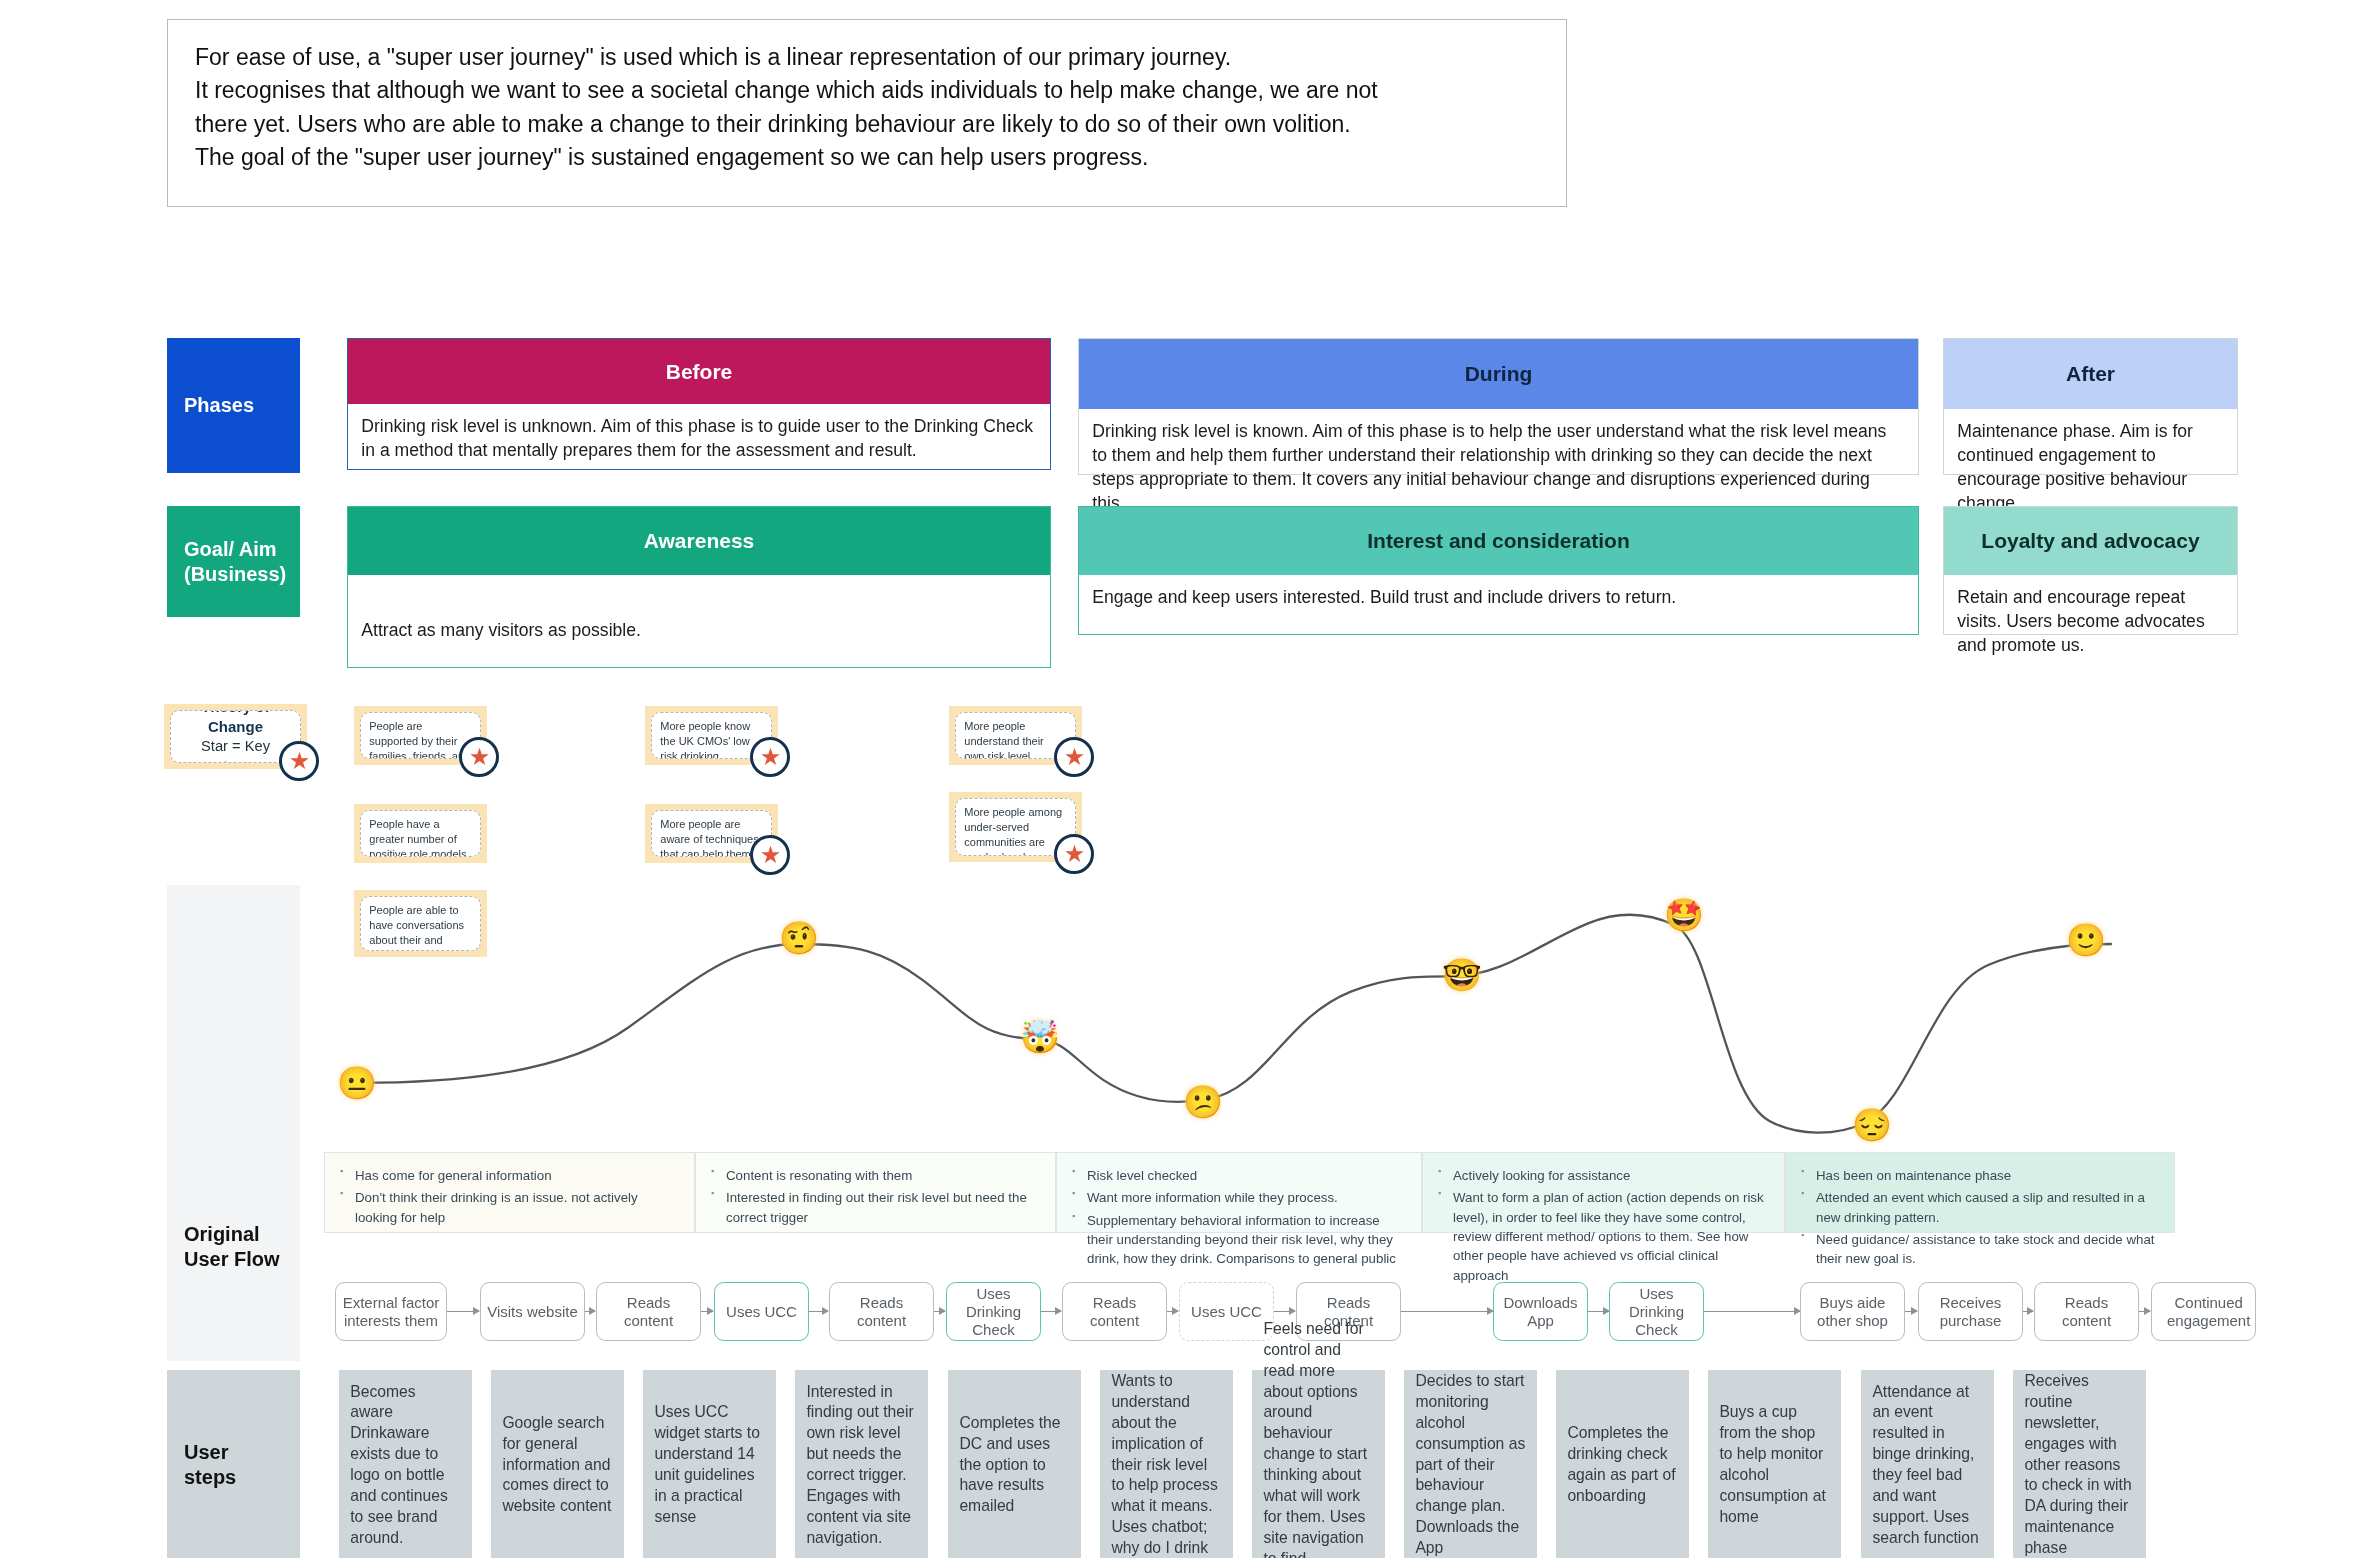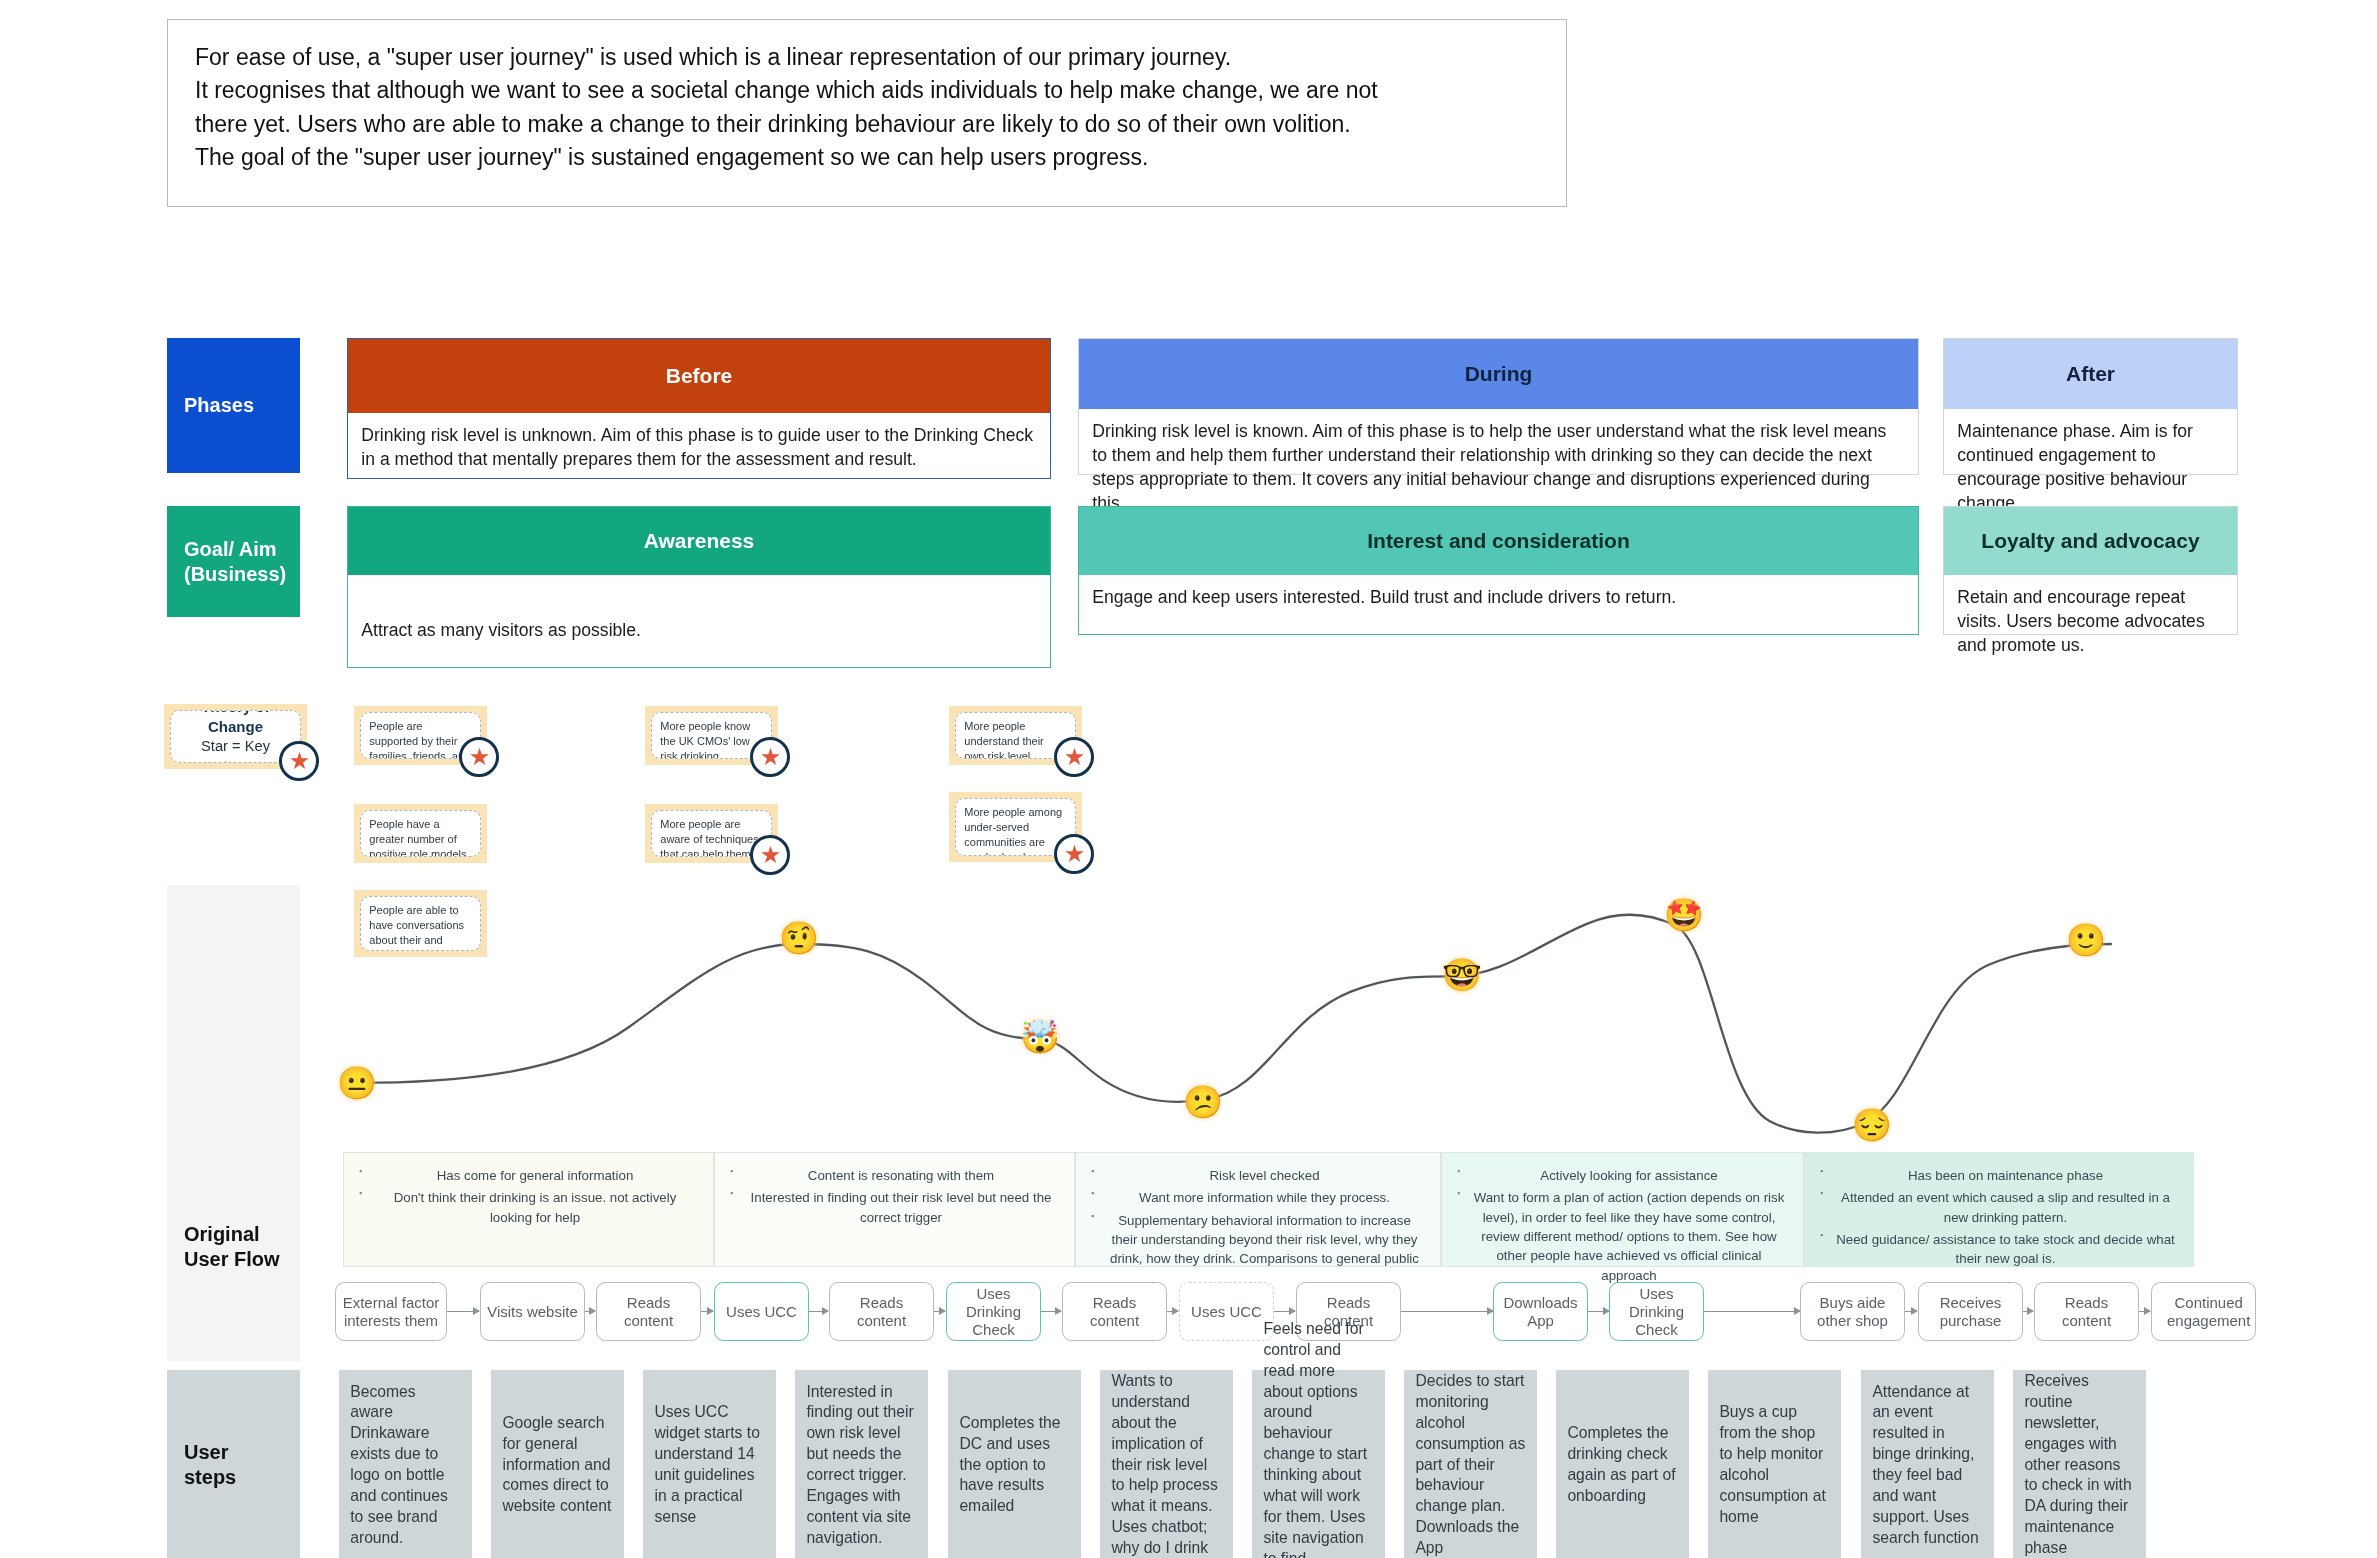--- a/index.html
+++ b/index.html
@@ -158,21 +158,21 @@
   <div class="rowlabel grey" style="left:167px; top:885px; width:133px; height:476px;">
     <span style="position:relative;top:124px">Original
 User Flow</span>
   </div>
 
   <div class="rowlabel grey2" style="left:167px; top:1370px; width:133px; height:190px;">
     <span>User steps</span>
   </div>
 
   <div class="panel outline-blue" style="left:347px; top:338px; width:704px;">
-    <div class="head" style="height:74px; background:#c2410c; color:#ffffff;">
+    <div class="head" style="height:65px; background:#be185d; color:#ffffff;">
       <span>Before</span>
     </div>
     <div class="body" style="height:65px;">
       <span>Drinking risk level is unknown. Aim of this phase is to guide user to the Drinking Check in a method that mentally prepares them for the assessment and result.</span>
     </div>
   </div>
 
   <div class="panel outline-plain" style="left:1078px; top:338px; width:841px;">
     <div class="head" style="height:70px; background:#5b87e8; color:#10233f;">
       <span>During</span>
@@ -268,21 +268,21 @@
     <span class="emoji" style="left:43px;  top:198px;">😐</span>
     <span class="emoji" style="left:485px; top:53px;">🤨</span>
     <span class="emoji" style="left:726px; top:152px;">🤯</span>
     <span class="emoji" style="left:889px; top:217px;">😕</span>
     <span class="emoji" style="left:1148px;top:90px;">🤓</span>
     <span class="emoji" style="left:1370px;top:30px;">🤩</span>
     <span class="emoji" style="left:1558px;top:240px;">😔</span>
     <span class="emoji" style="left:1772px;top:55px;">🙂</span>
   </div>
 
-  <div class="band" style="left:343px; top:1152px; width:1852px; height:115px;text-align:center;">
+  <div class="band" style="left:324px; top:1152px; width:1852px; height:81px;">
     <div class="cell" style="width:371px; background:#fbfbf4;">
       <ul>
         <li>Has come for general information</li>
         <li>Don't think their drinking is an issue. not actively looking for help</li>
       </ul>
     </div>
     <div class="cell" style="width:361px; background:#fbfdf8;">
       <ul>
         <li>Content is resonating with them</li>
         <li>Interested in finding out their risk level but need the correct trigger</li>

